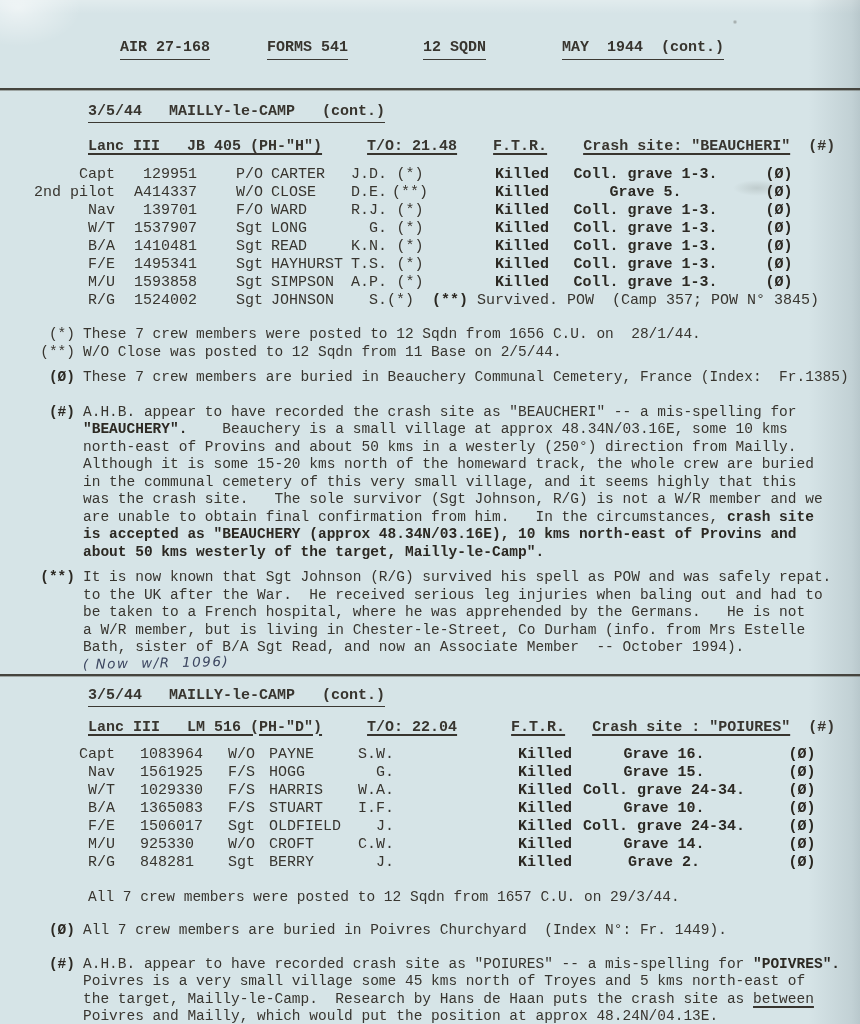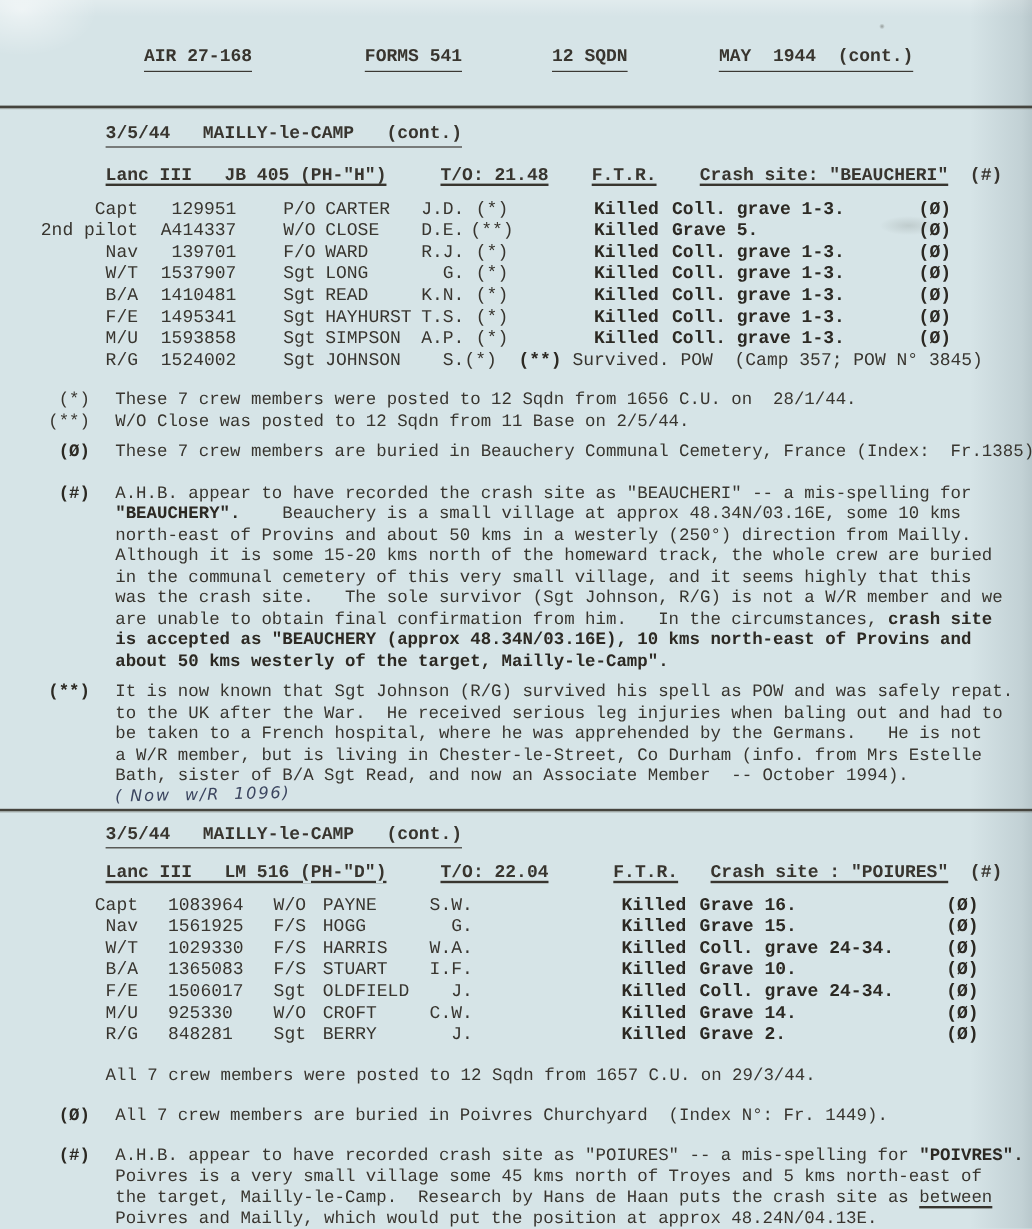--- a/index.html
+++ b/index.html
@@ -13,47 +13,47 @@
       linear-gradient(180deg, rgba(255,255,255,.28) 0, rgba(255,255,255,0) 14px),
       #d6e4e7;
     font-family:"Liberation Mono","DejaVu Sans Mono",monospace;
     font-size:14.5px;color:#38352f;
   }
   .b{font-weight:bold;color:#2c2923;}
   .u{text-decoration:underline;text-underline-offset:3px;text-decoration-thickness:1.5px;}
   
   .top-header{margin:18px 0 0 84px;font-size:15px;font-weight:bold;line-height:20px;white-space:pre;}
   .top-header .hitem{display:inline-block;border-bottom:1.5px solid #3b3833;padding-bottom:1px;}
-  .m1{margin-right:94px;} .m2{margin-right:75px;} .m3{margin-right:76px;}
+  .m1{margin-right:57px;} .m2{margin-right:75px;} .m3{margin-right:76px;}
   .rule{height:3px;background:linear-gradient(180deg,#45443e 0 2px, rgba(90,90,82,.45) 2px 3px);}
   .rule1{margin-top:8px;}
   .rule2{margin-top:0;}
   .sec-title{margin:12px 0 0 88px;font-size:15px;font-weight:bold;line-height:18px;}
   .sec-title span{display:inline-block;border-bottom:1.5px solid #3b3833;padding-bottom:1px;white-space:pre;}
   .ac-line{margin:14px 0 0 88px;font-size:15px;font-weight:bold;line-height:20px;white-space:pre;}
   
   table.crew{border-collapse:collapse;table-layout:fixed;margin:9px 0 0 30px;font-size:15px;}
   table.crew td{padding:0;height:18px;line-height:18px;white-space:pre;overflow:visible;vertical-align:top;}
   .c-role{text-align:right;}
   .t1 .c-num{text-align:right;padding-right:30px;}
   .t2 .c-num{text-align:left;padding-left:25px;}
   .t1 .c-rank{padding-left:9px;} .t2 .c-rank{padding-left:1px;}
   .t1 .c-name{padding-left:4px;} .t2 .c-name{padding-left:2px;}
   .c-init{text-align:right;padding-right:4px;}
   .c-mark{text-align:center;}
   .c-fate{font-weight:bold;color:#2c2923;}
-  .c-grave{text-align:left;font-weight:bold;color:#2c2923;}
+  .c-grave{text-align:center;font-weight:bold;color:#2c2923;}
   .t1 .c-grave{padding-right:19px;} .t2 .c-grave{padding-right:15px;}
   .c-sym{text-align:center;font-weight:bold;color:#2c2923;}
   .t1 .c-sym{padding-right:22px;} .t2 .c-sym{padding-left:4px;}
   .c-tail{padding-left:11px;}
   
   .note{display:flex;margin-left:40px;}
   .note .marker{flex:none;width:35px;text-align:right;white-space:pre;line-height:17.5px;}
-  .note .body{margin-left:21px;}
+  .note .body{margin-left:8px;}
   .note.wide .body{}
   .ln{line-height:17.5px;white-space:pre;}
   .gap8{margin-top:8px;} .gap16{margin-top:16px;} .gap17{margin-top:17px;}
   .posted{margin:17px 0 0 88px;line-height:17.5px;white-space:pre;}
   .handwriting{
     margin-top:-3px;height:20px;line-height:20px;
     font-family:"DejaVu Sans",sans-serif;font-style:italic;font-size:13.5px;
     color:#3c4660;letter-spacing:1.5px;transform:rotate(-1.2deg);transform-origin:left center;
     white-space:pre;
   }

